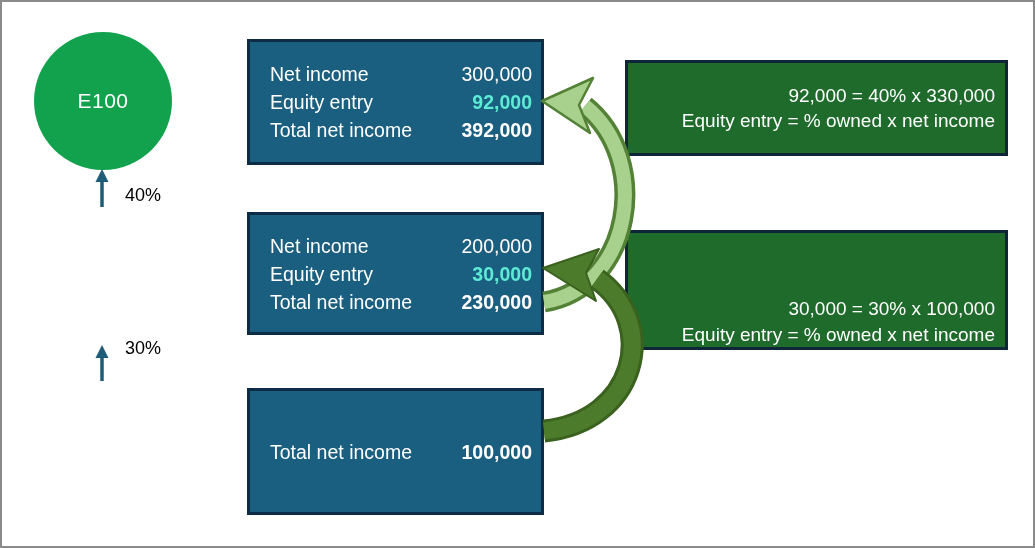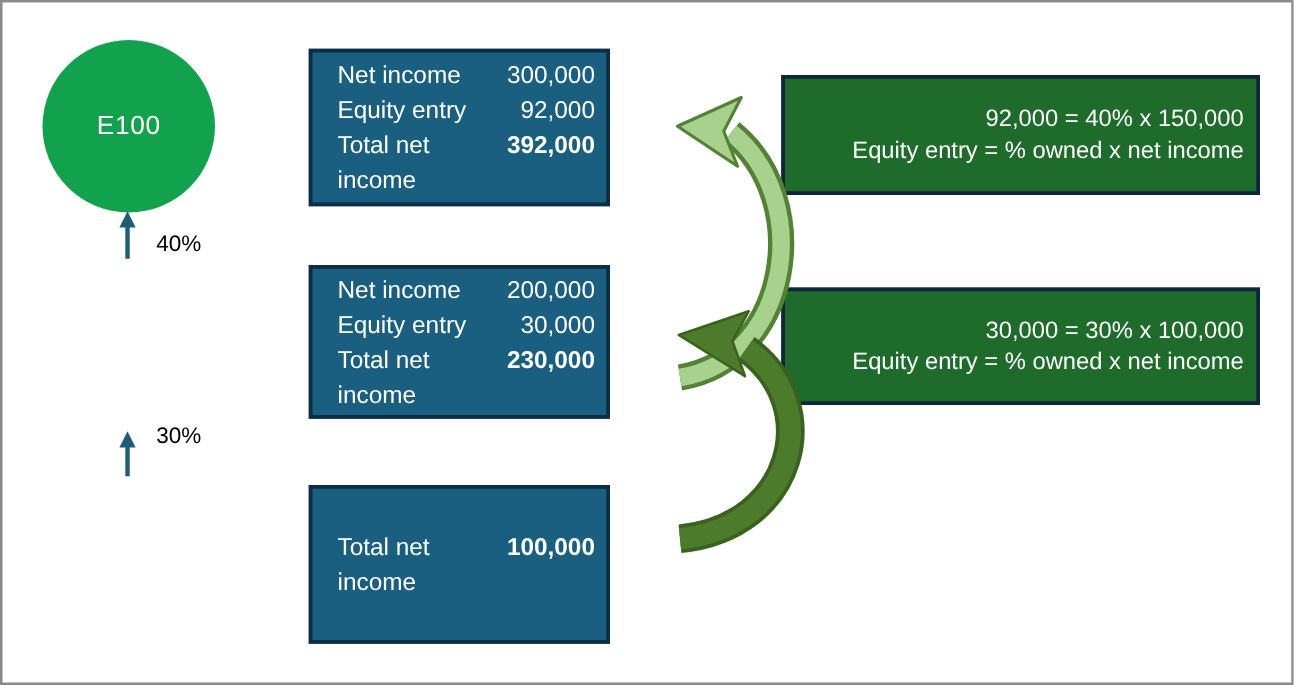--- a/index.html
+++ b/index.html
@@ -15,40 +15,40 @@
   }
   #circle-e100{left:32px;top:30px;}
   #circle-e400{left:32px;top:206px;}
   #circle-e401{left:32px;top:381px;}
   
   .pct-label{position:absolute;color:#000;font-size:18px;}
   #pct-40{left:123px;top:183px;}
   #pct-30{left:123px;top:336px;}
   
   .income-box{
-    position:absolute;left:245px;width:241px;box-sizing:border-box;
+    position:absolute;left:245px;width:297px;box-sizing:border-box;
     background:#1a5e80;border:3px solid #0c2d45;color:#ffffff;
     display:flex;flex-direction:column;justify-content:center;
     padding:0 9px 0 20px;font-size:19.5px;
   }
   #income-box-e100{top:37px;height:126px;}
   #income-box-e400{top:210px;height:123px;}
   #income-box-e401{top:386px;height:127px;}
   .income-row{display:flex;justify-content:space-between;align-items:baseline;line-height:28px;}
-  .val-equity{color:#ffffff;font-weight:normal;}
+  .val-equity{color:#5eead4;font-weight:bold;}
   .val-total{font-weight:bold;}
   
   .callout-box{
     position:absolute;left:623px;width:383px;box-sizing:border-box;
     background:#1f6b2b;border:3px solid #0e2638;color:#ffffff;
     display:flex;flex-direction:column;justify-content:center;
     padding:0 10px 0 10px;font-size:19px;text-align:right;line-height:25.5px;
   }
   #callout-1{top:58px;height:96px;}
-  #callout-2{top:228px;height:94px;}
+  #callout-2{top:228px;height:120px;justify-content:flex-end;}
   
   #overlay{position:absolute;left:0;top:0;width:1031px;height:544px;pointer-events:none;}
 </style>
 </head>
 <body>
 
 <div id="canvas">
 
   <div class="entity-circle" id="circle-e100">
     <span>E100</span>
@@ -88,21 +88,21 @@
   </div>
 
   <div class="income-box" id="income-box-e401">
     <div class="income-row">
       <span>Total net income</span>
       <span class="val-total">100,000</span>
     </div>
   </div>
 
   <div class="callout-box" id="callout-1">
-    <div>92,000 = 40% x 150,000</div>
+    <div>92,000 = 40% x 330,000</div>
     <div>Equity entry = % owned x net income</div>
   </div>
   <div class="callout-box" id="callout-2">
     <div>30,000 = 30% x 100,000</div>
     <div>Equity entry = % owned x net income</div>
   </div>
 
   <svg id="overlay" viewBox="0 0 1031 544" xmlns="http://www.w3.org/2000/svg">
 
     <g>

